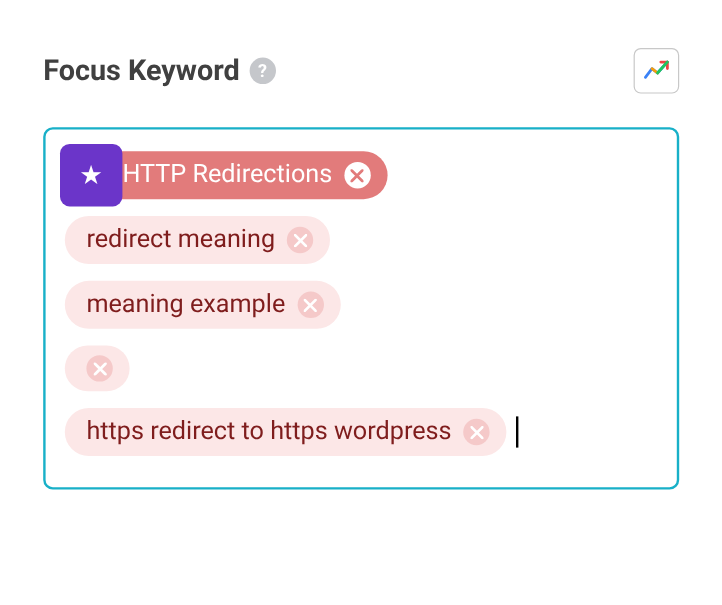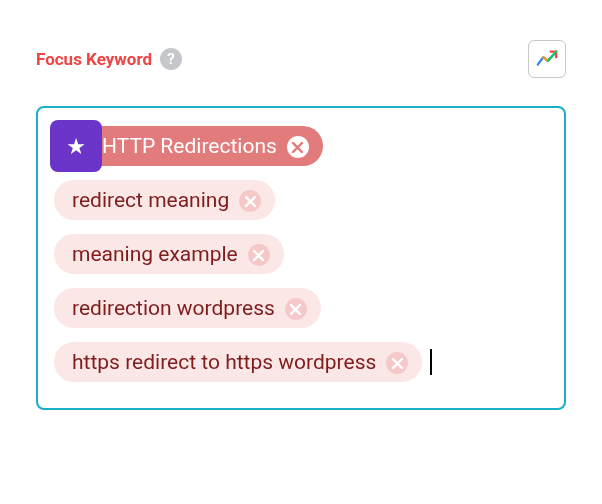--- a/index.html
+++ b/index.html
@@ -18,23 +18,23 @@
       align-items: center;
       justify-content: space-between;
       margin-bottom: 28px;
     }
     .header-left {
       display: flex;
       align-items: center;
       gap: 8px;
     }
     .title {
-      font-size: 17px;
+      font-size: 24px;
       font-weight: 700;
-      color: #ef4444;
+      color: #404040;
     }
     .help-icon {
       width: 22px;
       height: 22px;
       border-radius: 50%;
       background: #c5c7cb;
       color: #fff;
       display: inline-flex;
       align-items: center;
       justify-content: center;
@@ -57,21 +57,21 @@
       border-radius: 8px;
       padding: 18px 16px 26px 16px;
       display: flex;
       flex-wrap: wrap;
       gap: 14px;
       align-items: center;
       position: relative;
     }
     .tag {
       display: inline-flex;
-      align-items: flex-end;
+      align-items: center;
       border-radius: 999px;
       font-size: 21px;
       padding: 8px 14px 8px 18px;
       gap: 10px;
     }
     .tag.primary {
       background: #e27b7b;
       color: #fff;
       position: relative;
       padding-left: 48px;
@@ -190,21 +190,20 @@
       <span class="tag-remove">
         <svg viewBox="0 0 12 12">
             <path d="M1 1 L11 11 M11 1 L1 11" stroke="currentColor" stroke-width="2.5" stroke-linecap="round"></path>
           </svg>
       </span>
     </span>
   </div>
 
   <div class="tag-row">
     <span class="tag secondary">
-      <span>redirection wordpress</span>
       <span class="tag-remove">
         <svg viewBox="0 0 12 12">
             <path d="M1 1 L11 11 M11 1 L1 11" stroke="currentColor" stroke-width="2.5" stroke-linecap="round"></path>
           </svg>
       </span>
     </span>
   </div>
 
   <div class="tag-row" style="display:flex;align-items:center;">
     <span class="tag secondary">

